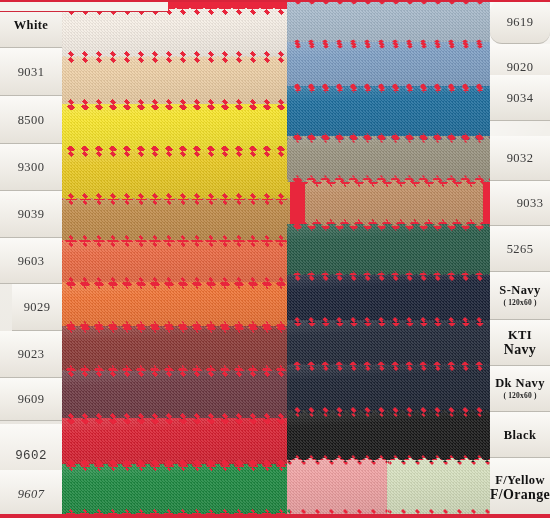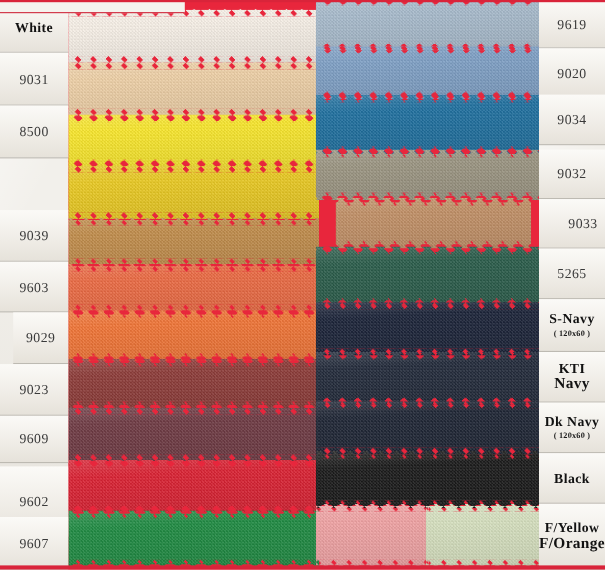--- a/index.html
+++ b/index.html
@@ -167,39 +167,42 @@
   <div class="label-col left">
       <div class="label-cell bold" style="top: 2px; height: 46px;">
         <span class="code">White</span>
       </div>
       <div class="label-cell" style="top: 48px; height: 48px;">
         <span class="code">9031</span>
       </div>
       <div class="label-cell" style="top: 96px; height: 48px;">
         <span class="code">8500</span>
       </div>
+      <div class="label-cell" style="top: 144px; height: 47px;">
+        <span class="code">9300</span>
+      </div>
       <div class="label-cell" style="top: 191px; height: 47px;">
         <span class="code">9039</span>
       </div>
       <div class="label-cell" style="top: 238px; height: 46px;">
         <span class="code">9603</span>
       </div>
       <div class="label-cell" style="top: 284px; height: 47px; margin-left: 12px;">
         <span class="code">9029</span>
       </div>
       <div class="label-cell" style="top: 331px; height: 47px;">
         <span class="code">9023</span>
       </div>
       <div class="label-cell" style="top: 378px; height: 43px;">
         <span class="code">9609</span>
       </div>
-      <div class="label-cell" style="top: 424px; height: 64px;">
+      <div class="label-cell" style="top: 424px; height: 64px; font-family: Liberation Mono, monospace;">
         <span class="code">9602</span>
       </div>
-      <div class="label-cell" style="top: 470px; height: 48px;">
+      <div class="label-cell" style="top: 470px; height: 48px; font-style: italic;">
         <span class="code">9607</span>
       </div>
     </div>
 
   <div class="stack left">
       <div class="swatch" style="top: 8px; left: 0px; width: 228px; height: 50px; z-index: 10;">
         <div class="cloth" style="background: rgb(246, 239, 230);"></div>
       </div>
       <div class="swatch" style="top: 56px; left: 0px; width: 228px; height: 50px; z-index: 11;">
         <div class="cloth" style="background: rgb(237, 207, 166);"></div>
@@ -266,27 +269,27 @@
       </div>
       <div class="swatch" style="top: 458px; left: 0px; width: 103px; height: 58px; z-index: 20;">
         <div class="cloth" style="background: rgb(239, 162, 163);"></div>
       </div>
       <div class="swatch" style="top: 458px; left: 100px; width: 103px; height: 58px; z-index: 20;">
         <div class="cloth" style="background: rgb(213, 223, 190);"></div>
       </div>
     </div>
 
   <div class="label-col right">
-      <div class="label-cell" style="top: 0px; height: 44px;">
+      <div class="label-cell" style="top: 0px; height: 44px; border-radius: 12px;">
         <span class="code">9619</span>
       </div>
       <div class="label-cell" style="top: 44px; height: 46px;">
         <span class="code">9020</span>
       </div>
-      <div class="label-cell" style="top: 86px; height: 46px;">
+      <div class="label-cell" style="top: 75px; height: 46px;">
         <span class="code">9034</span>
       </div>
       <div class="label-cell" style="top: 136px; height: 45px;">
         <span class="code">9032</span>
       </div>
       <div class="label-cell" style="top: 181px; height: 45px; padding-left: 20px;">
         <span class="code">9033</span>
       </div>
       <div class="label-cell" style="top: 226px; height: 46px;">
         <span class="code">5265</span>

